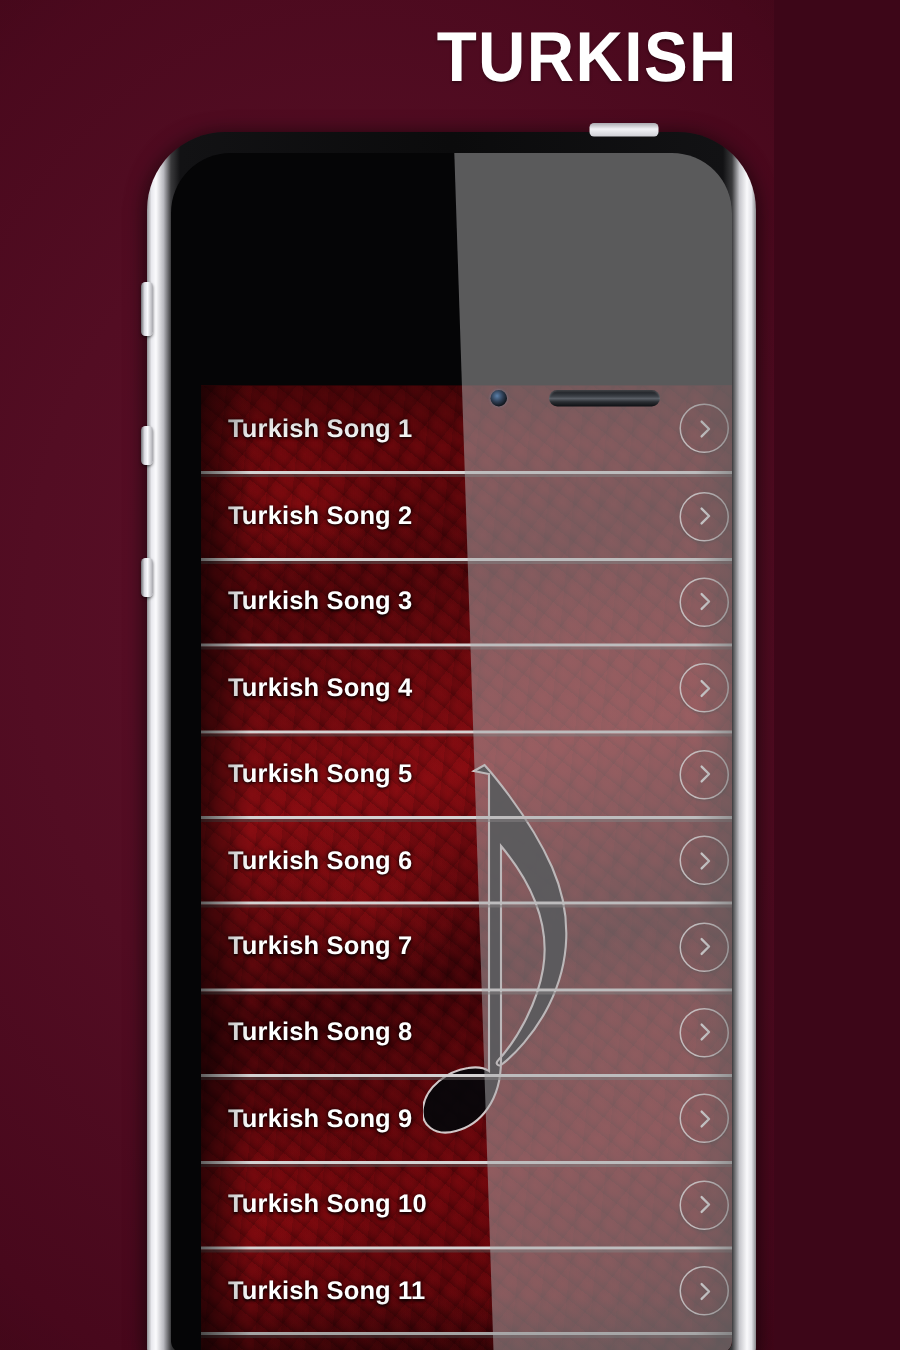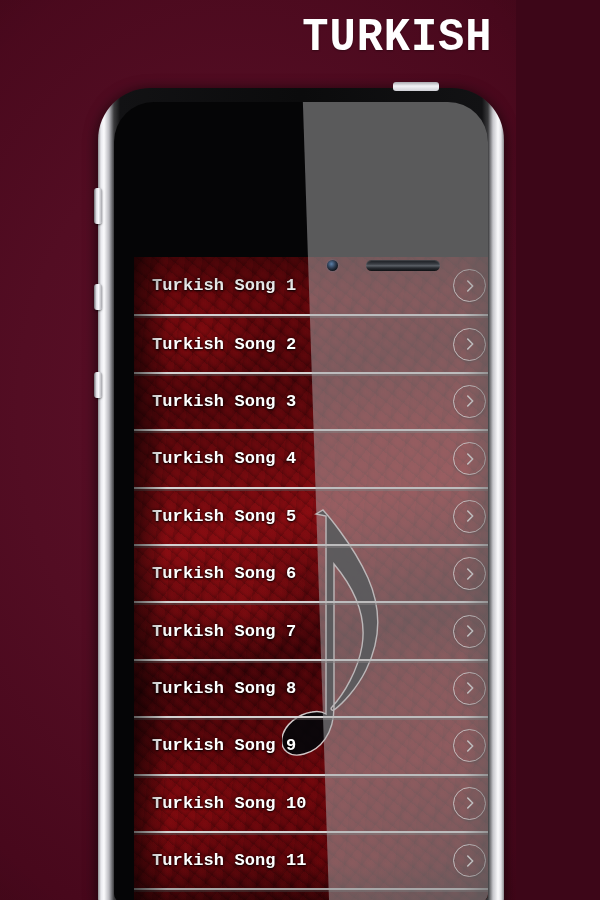--- a/index.html
+++ b/index.html
@@ -5,21 +5,21 @@
   html, body {
     margin: 0;
     padding: 0;
     background: #3d0618;
   }
   #stage {
     position: relative;
     width: 516px;
     height: 900px;
     overflow: hidden;
-    font-family: Liberation Mono, monospace;
+    font-family: Liberation Sans, sans-serif;
     background: #4e0a21;
   }
 
   
   .bg-base {
     position: absolute;
     inset: 0;
     background:
       radial-gradient(ellipse 520px 700px at 46% 46%, #5d1029 0%, #530d23 42%, #48081c 76%, #3e0617 100%);
   }

